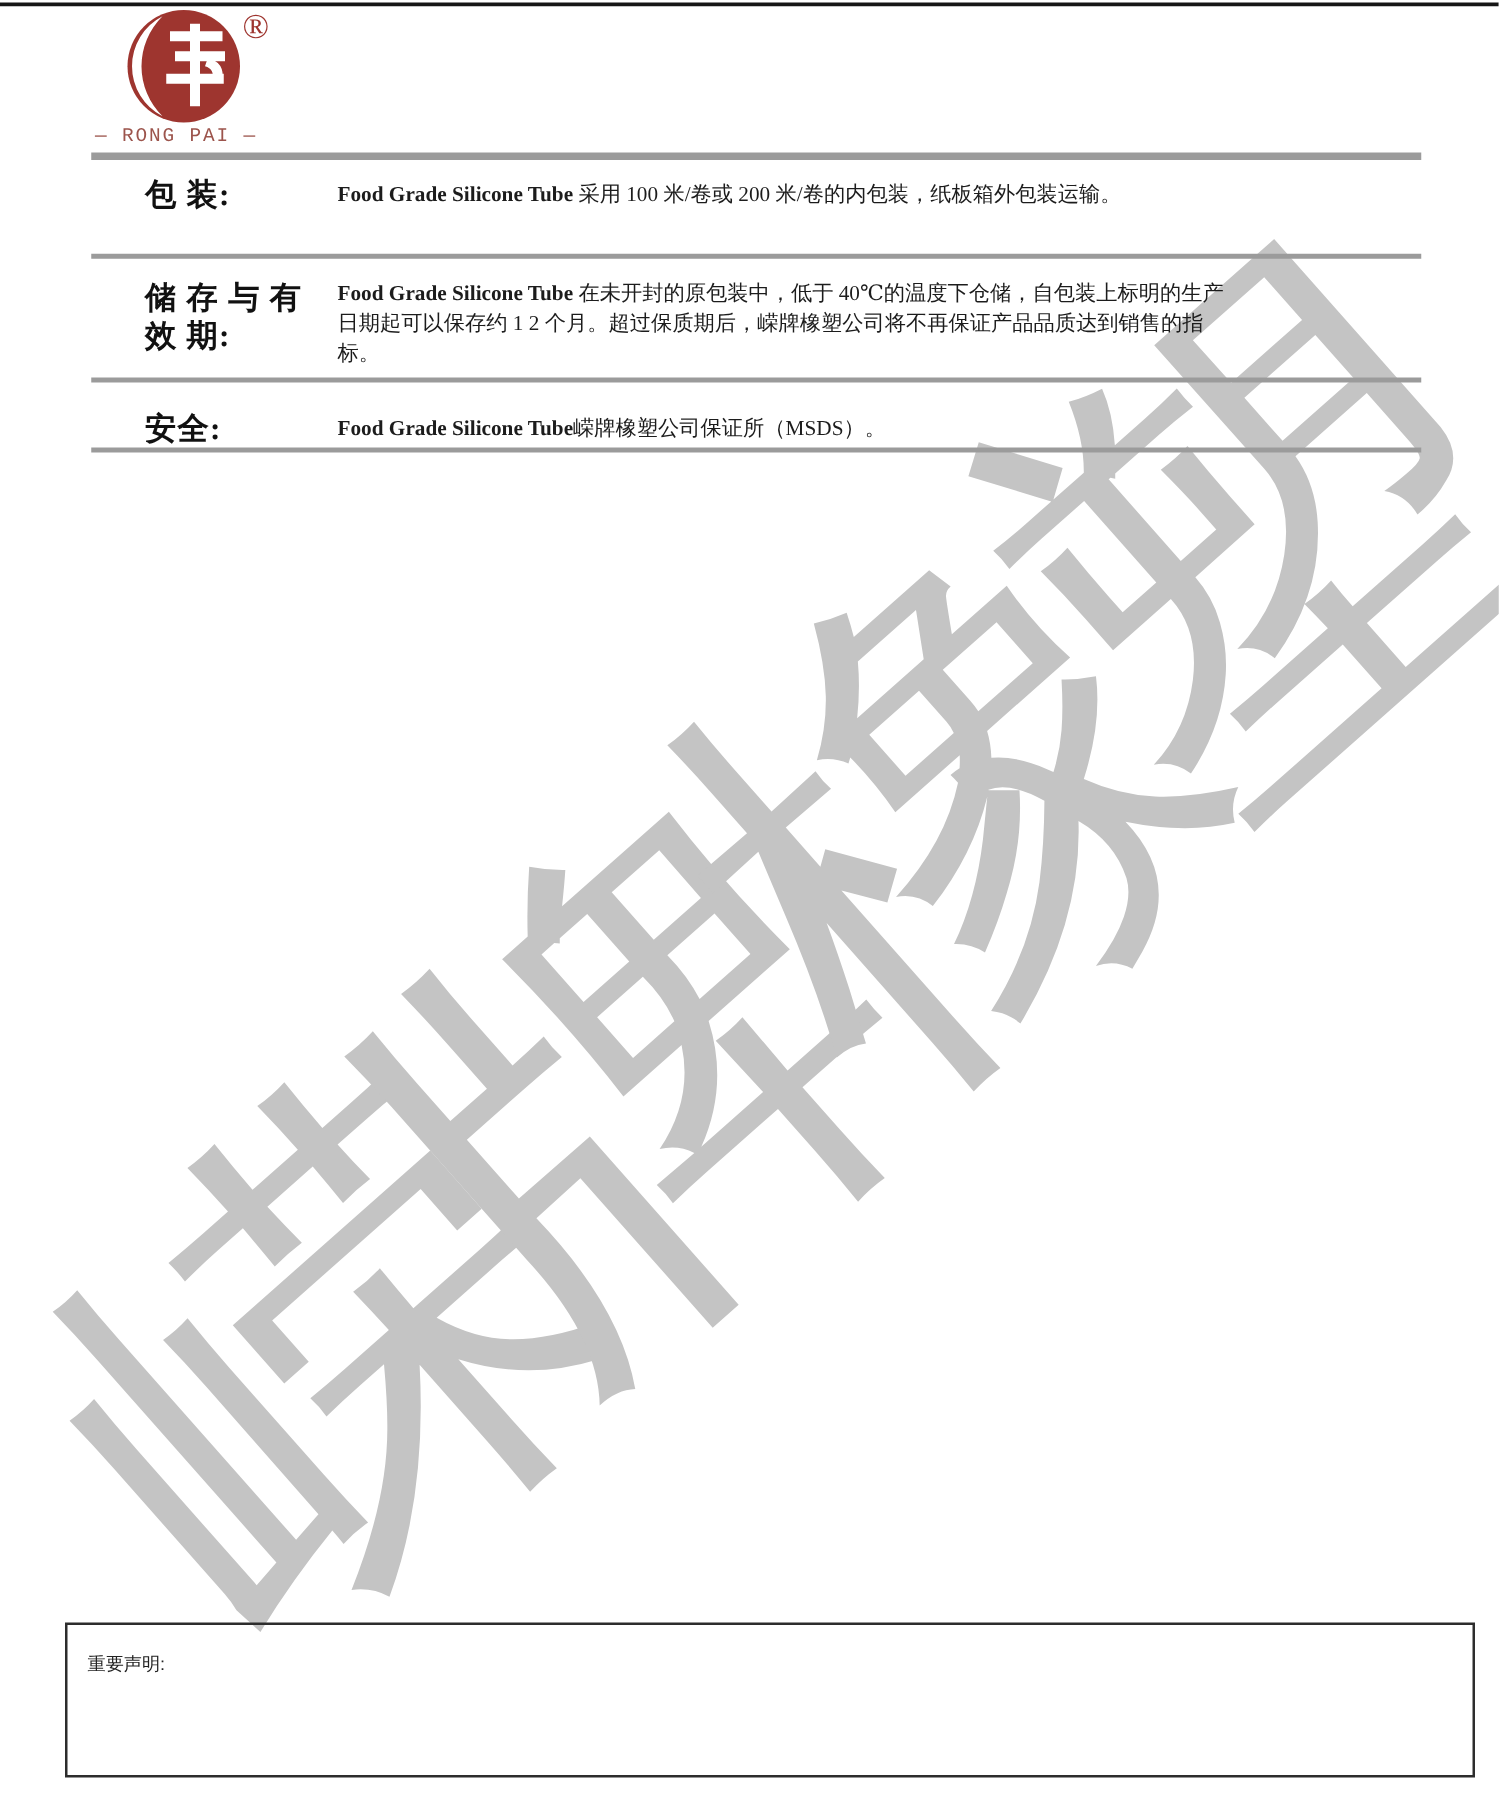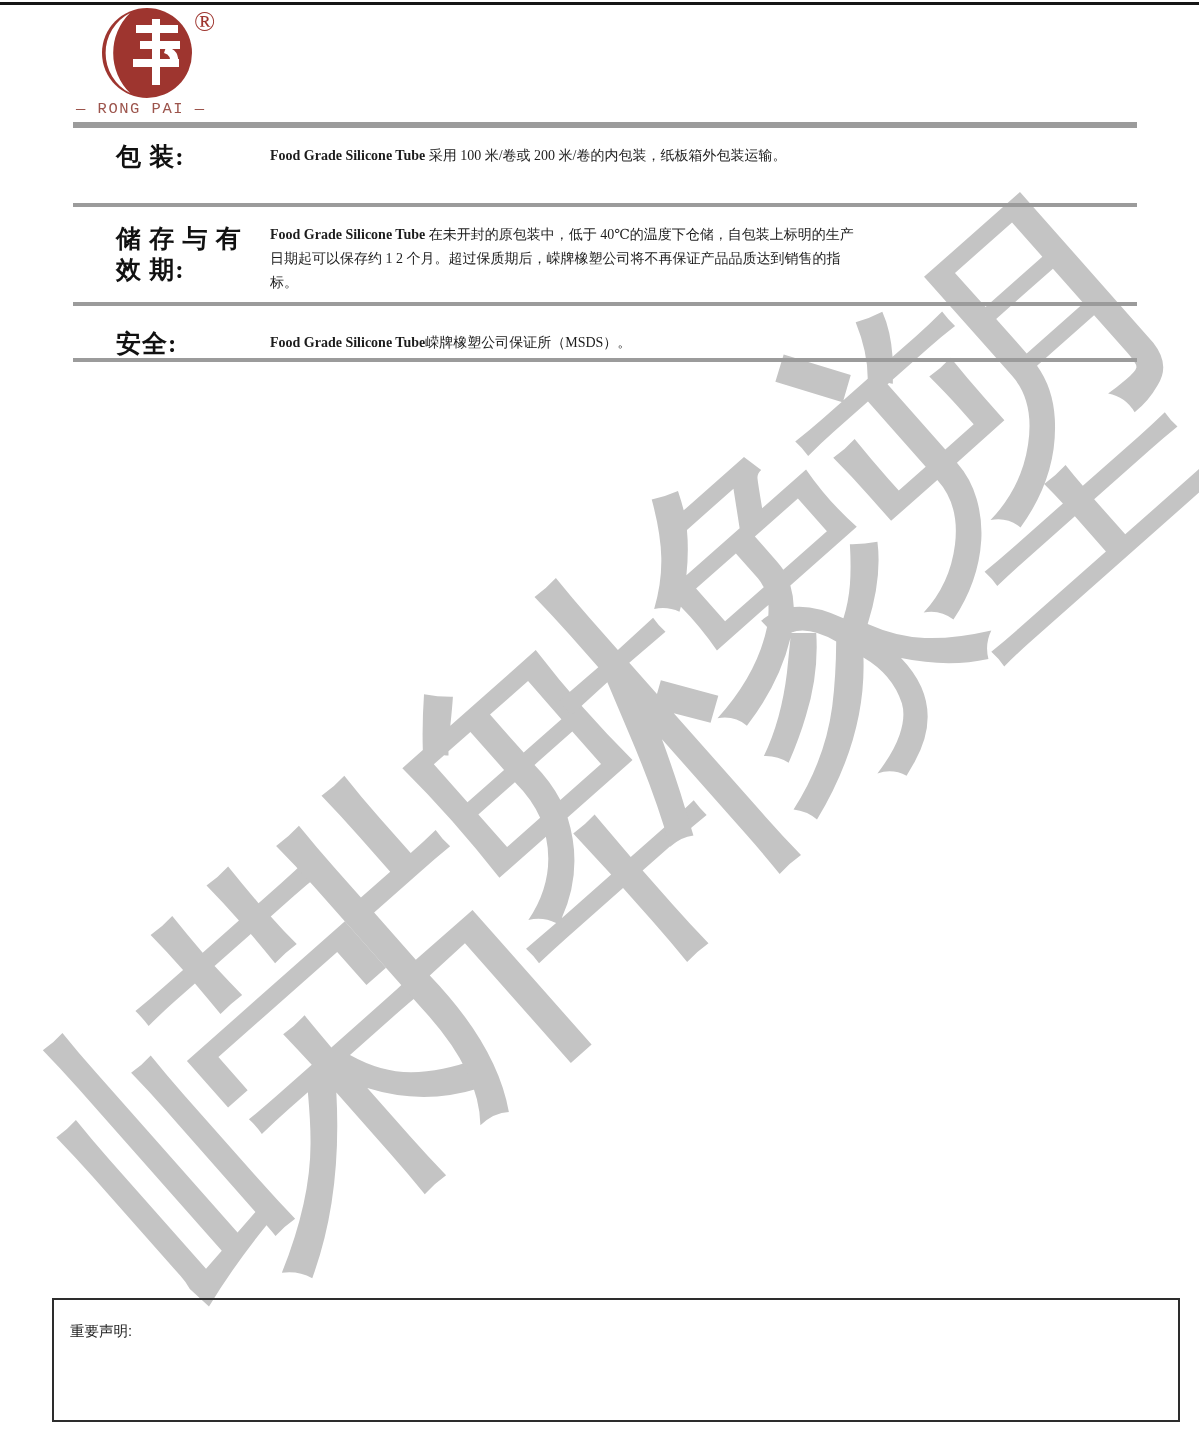--- a/index.html
+++ b/index.html
@@ -30,21 +30,21 @@
   .sep-3{top:358px;}
   
   .sec-label{
     left:87px;width:175px;
     font-family:Liberation Serif, serif;
     font-weight:700;font-size:25px;line-height:31px;
     letter-spacing:1px;color:#111;white-space:pre-line;margin-left:29px;
   }
   .sec-content{
     left:270px;width:922px;
-    font-size:14px;line-height:24px;
+    font-size:17px;line-height:24px;
     white-space:pre-line;color:#1c1c1c;
     z-index:2;
   }
   .lbl-1{top:141px;} .cnt-1{top:144px;}
   .lbl-2{top:223px;} .cnt-2{top:223px;}
   .lbl-3{top:328px;} .cnt-3{top:331px;}
   .product{font-weight:700;font-family:"Liberation Serif","DejaVu Serif",serif;}
   
   .watermark{
     left:116px;top:1019px;

